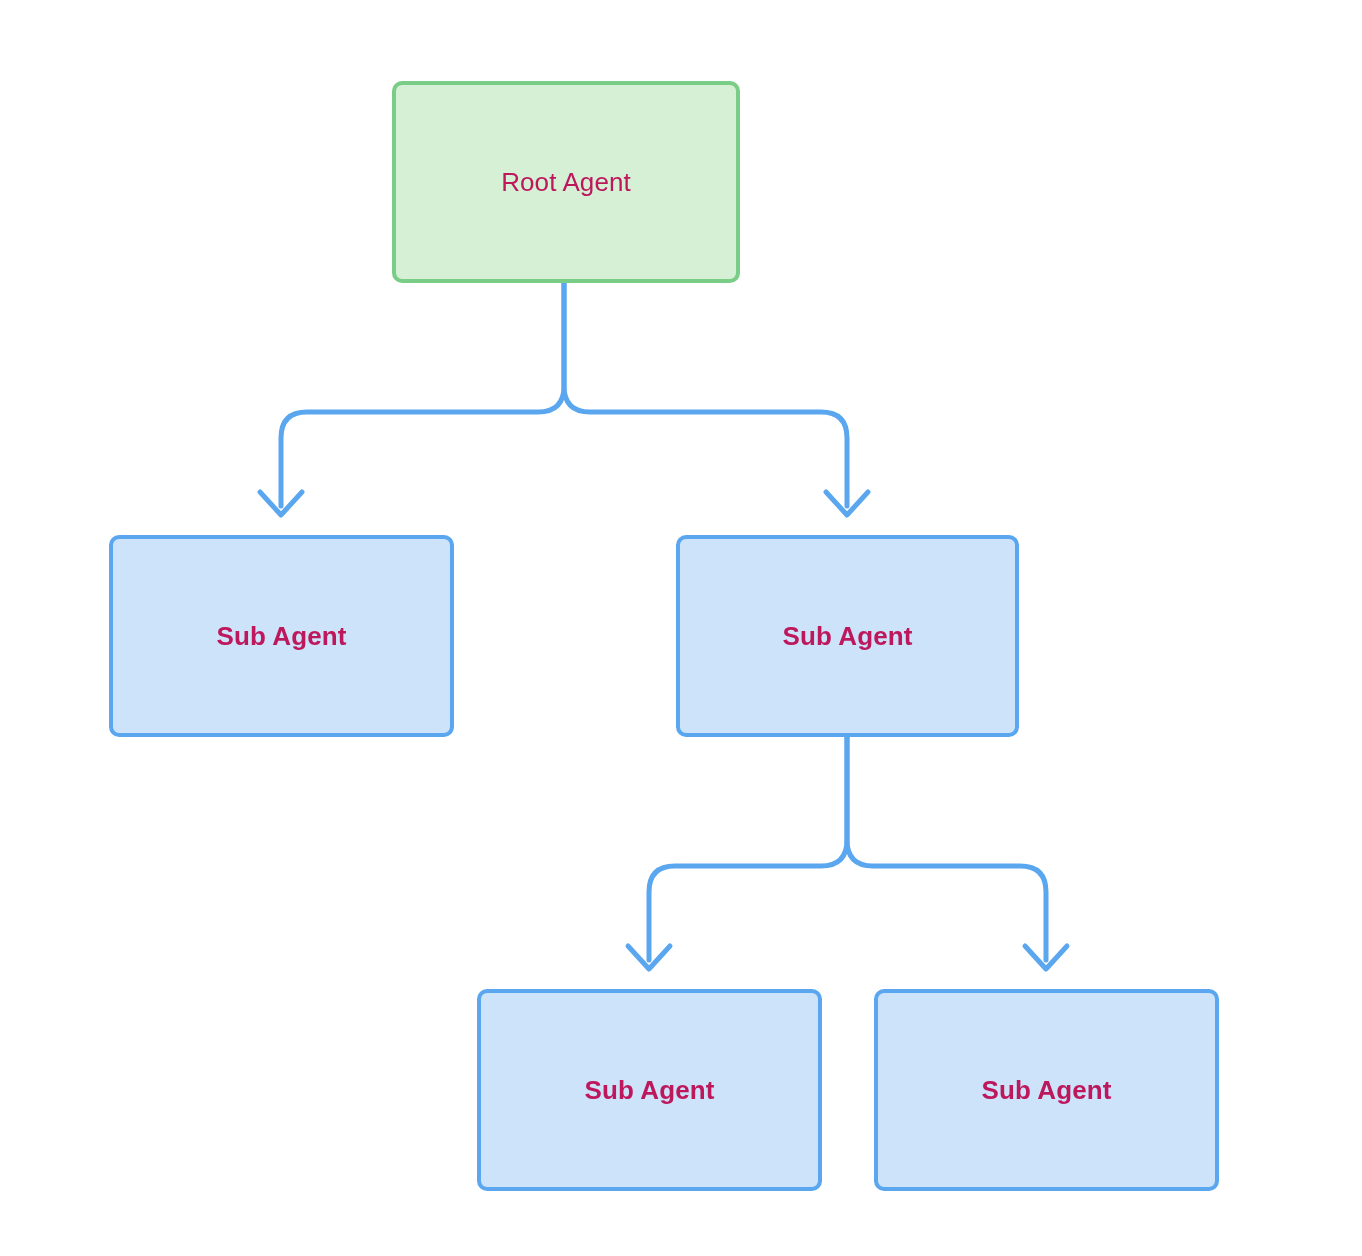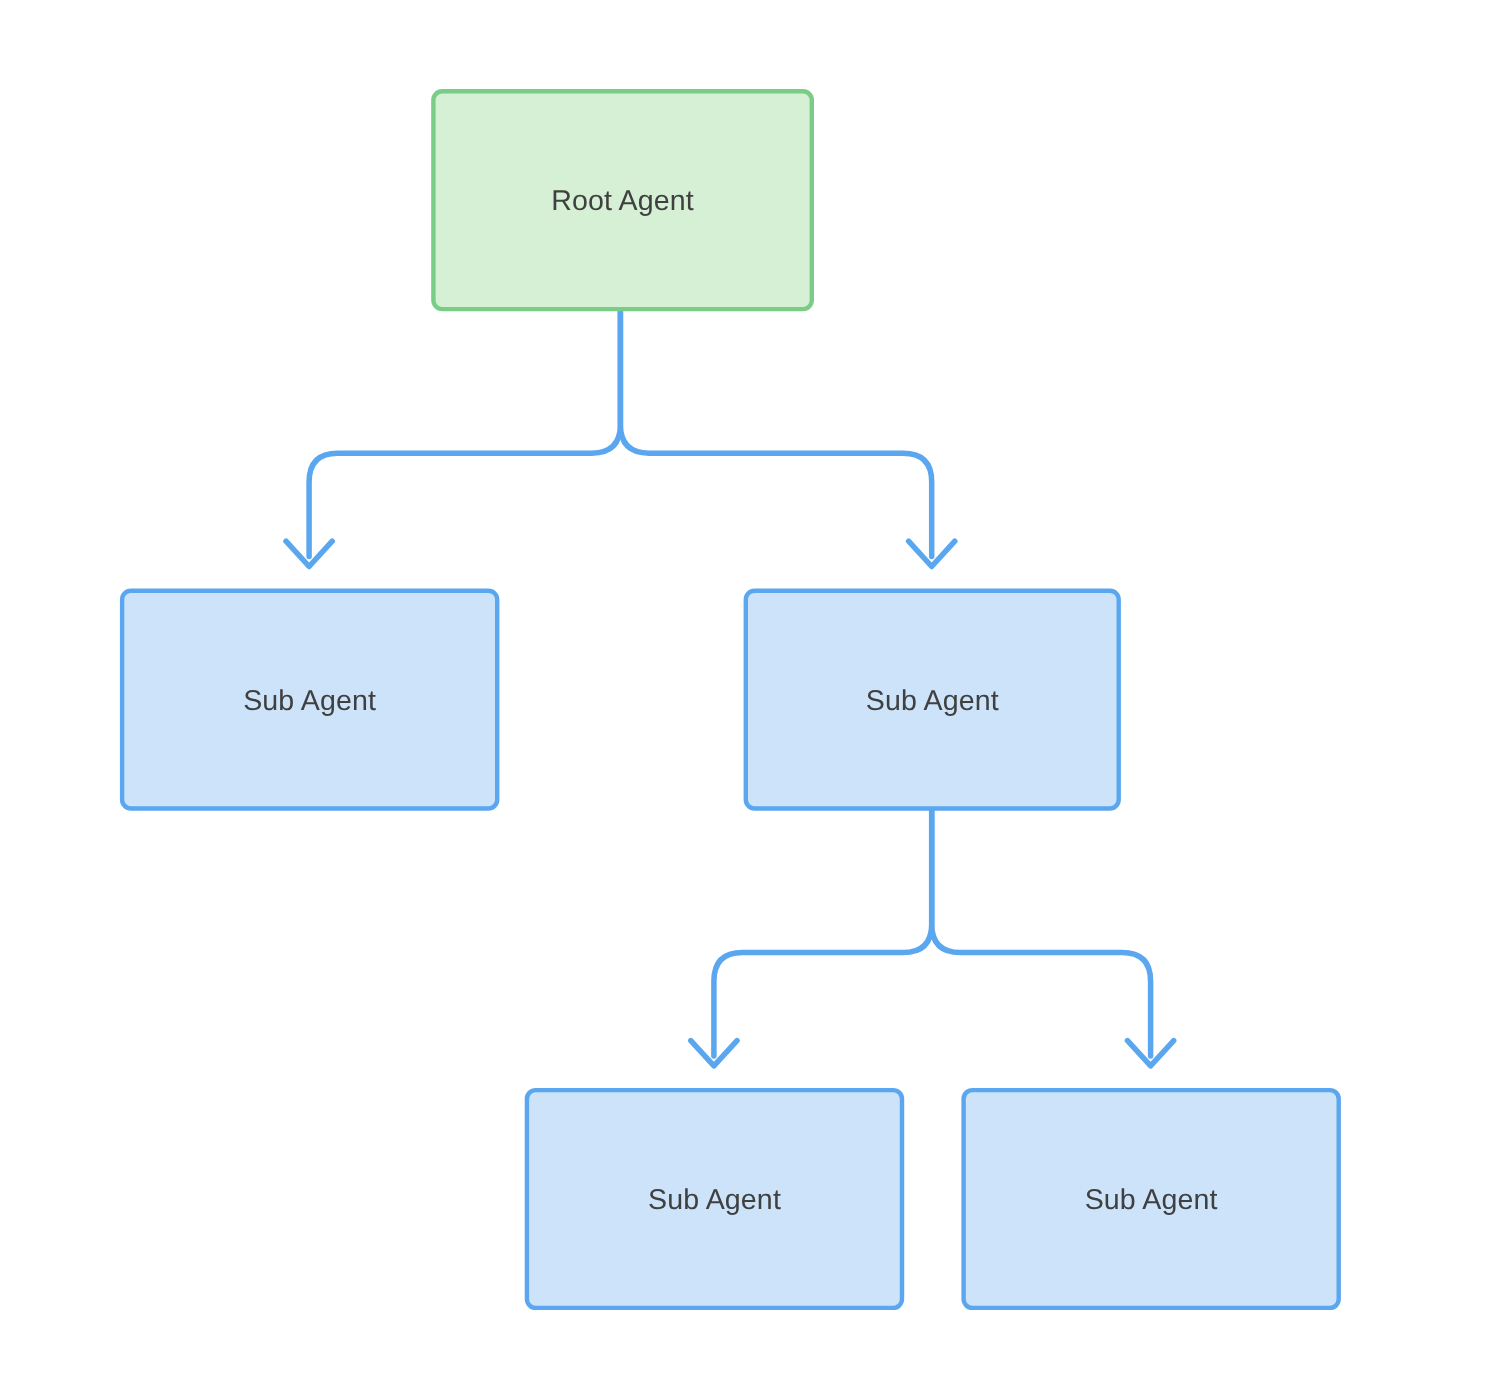--- a/index.html
+++ b/index.html
@@ -37,25 +37,26 @@
     border-width: 4px;
     border-radius: 10px;
   }
   .node-root {
     background: #d5f0d5;
     border-color: #79cd86;
   }
   .node-sub {
     background: #cce3fa;
     border-color: #5ba7ef;
+    font-weight: bold;
   }
   .node-label {
     font-size: 26px;
     line-height: 30px;
-    color: #404040;
+    color: #be185d;
     letter-spacing: 0.1px;
     white-space: nowrap;
     text-align: center;
     user-select: none;
   }
 </style>
 </head>
 <body>
 
 <div id="canvas" style="background: rgb(255, 255, 255);">

